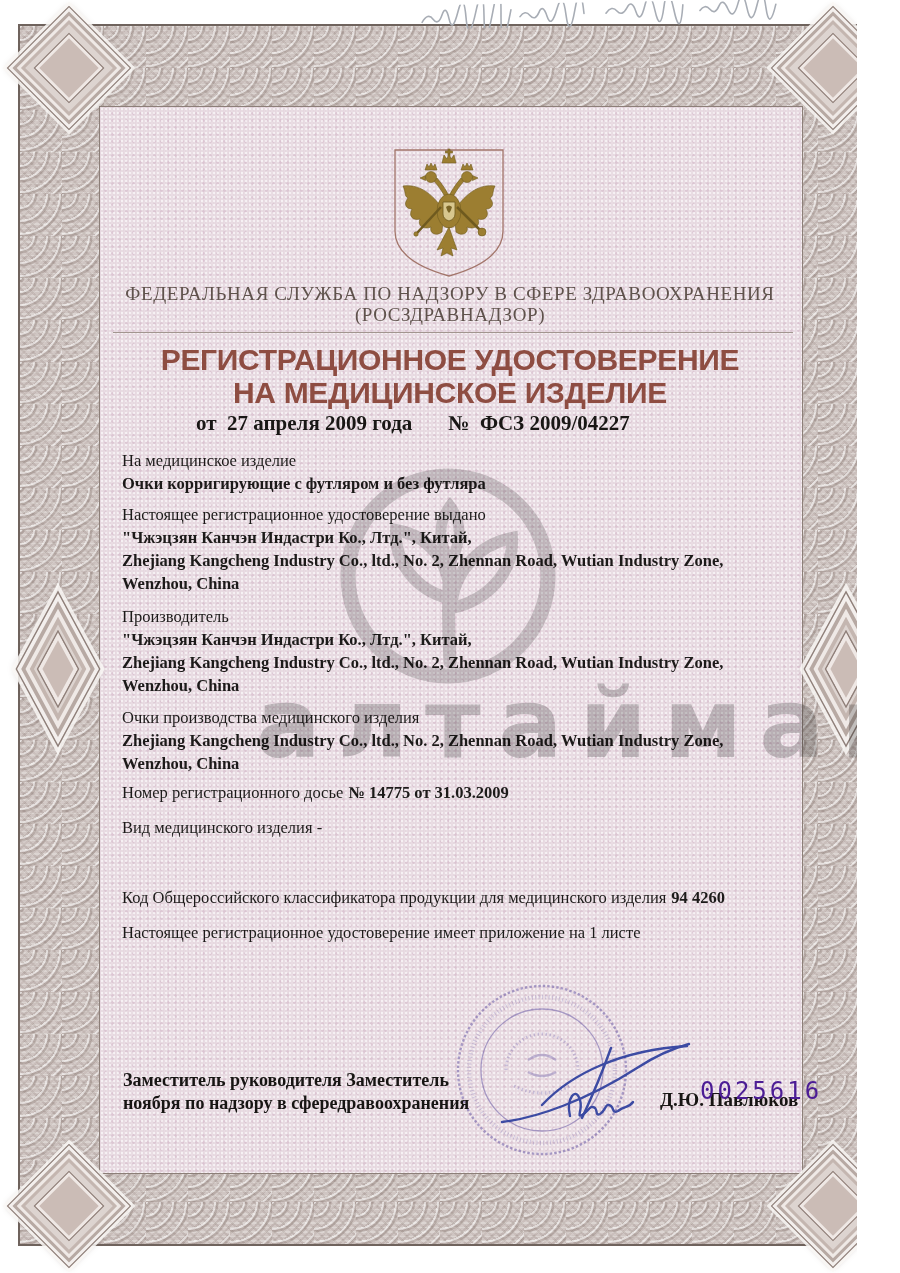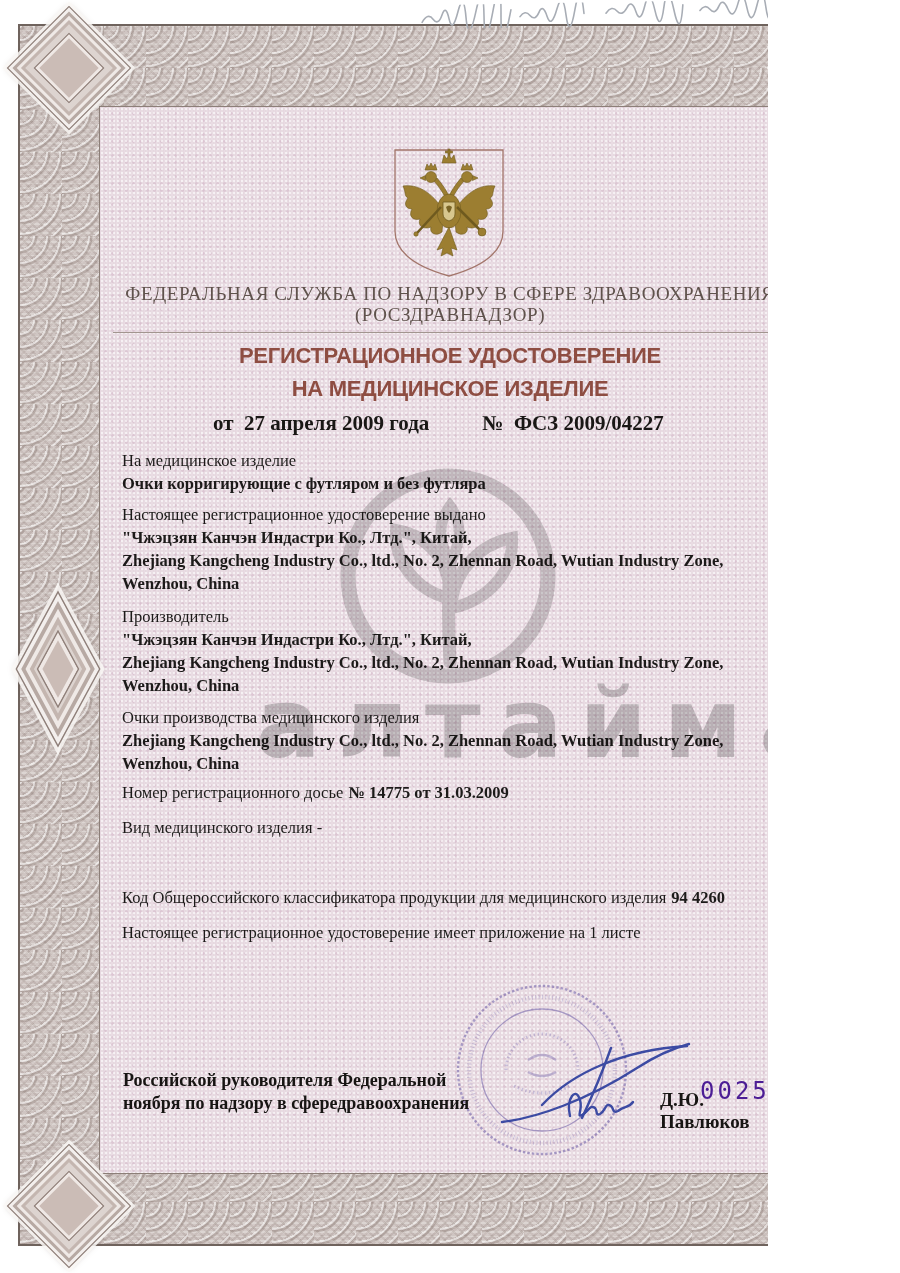--- a/index.html
+++ b/index.html
@@ -1,16 +1,16 @@
 <!DOCTYPE html>
 <html><head>
 <meta charset="utf-8">
 <style>
   html,body{margin:0;padding:0;background:#ffffff;}
-  .page{position:relative;width:768px;height:1273px;background:#ffffff;overflow:hidden;
+  .page{position:relative;width:857px;height:1273px;background:#ffffff;overflow:hidden;
         font-family:"Liberation Serif",serif;}
   .abs{position:absolute;}
 
   
   .frame{position:absolute;left:18px;top:24px;width:866px;height:1222px;box-sizing:border-box;
     background-color:#cfc5c2;border:2px solid #6f635d;
     background-image:
       repeating-radial-gradient(circle at 0 0, rgba(255,255,255,.50) 0 1.5px, rgba(146,130,124,.38) 2.5px 4px, rgba(224,216,213,.28) 5px 8px, transparent 8px 13px),
       repeating-linear-gradient(45deg, rgba(123,104,98,.16) 0 2px, transparent 2px 6px),
       repeating-linear-gradient(-45deg, rgba(123,104,98,.16) 0 2px, transparent 2px 6px),
@@ -34,24 +34,24 @@
   .c-tl{left:25px;top:24px}.c-tr{left:789px;top:24px}.c-bl{left:25px;top:1162px}.c-br{left:789px;top:1162px}
   .mid{width:58px;height:58px;transform:scaleY(1.85) rotate(45deg);}
   .m-l{left:28px;top:639px}.m-r{left:816px;top:639px}
   .mid::after{inset:14px;}
 
   
   .agency{left:0;top:283px;width:900px;text-align:center;color:#5f524c;
     font-size:19px;line-height:21px;letter-spacing:.6px;z-index:2;}
   .divider{left:113px;top:332px;width:680px;height:1px;background:#a2958f;z-index:2;}
   .title{left:0;width:900px;text-align:center;color:#8e4d42;font-family:"Liberation Sans",sans-serif;
-    font-weight:700;font-size:22px;letter-spacing:-.3px;z-index:2;}
+    font-weight:700;font-size:30px;letter-spacing:-.3px;z-index:2;}
   .t1{top:343px}.t2{top:376px}
   .dateline{left:196px;top:411px;display:flex;gap:36px;font-weight:700;font-size:21px;color:#191715;z-index:2;}
-  .pre{white-space:pre;margin-left:17px;}
+  .pre{white-space:pre;}
   .para{left:122px;width:690px;font-size:16.5px;line-height:23px;color:#1c1a19;z-index:2;}
   .para .line{white-space:nowrap;}
   .b{font-weight:700;}
   .gap{margin-left:5px;}
   .orders{left:126px;top:997px;font-size:17px;line-height:23px;color:#1c1a19;z-index:2;}
   .signer{left:123px;top:1069px;font-size:18px;line-height:23px;font-weight:700;color:#171513;z-index:2;}
   .signname{left:660px;top:1089px;font-size:19px;font-weight:700;color:#171513;z-index:2;}
   .serial{left:700px;top:1077px;font-family:"DejaVu Sans Mono",monospace;font-size:24px;
     letter-spacing:3px;color:#4c1d95;z-index:2;}
 
@@ -183,21 +183,21 @@
   <svg class="abs sigsvg" width="210" height="108" viewBox="0 0 210 108">
     <g fill="none" stroke="#2e3f9e" stroke-width="2.4" stroke-linecap="round" opacity=".92">
       <path d="M10,96 C45,92 95,74 145,42 C165,29 182,22 197,18"></path>
       <path d="M50,79 C80,47 130,24 195,20"></path>
       <path d="M119,22 C110,47 97,77 90,92"></path>
       <path d="M78,90 C74,72 84,60 88,74 C91,84 84,92 90,89 C96,86 98,78 103,82 C106,85 103,90 108,88 C114,85 113,76 119,80 C122,82 120,88 126,85 C132,80 137,82 141,76"></path>
     </g>
   </svg>
 
   <div class="abs signer">
-    <div>Российской руководителя Федеральной</div>
+    <div>Заместитель руководителя Заместитель</div>
     <div>ноября по надзору в сфередравоохранения</div>
   </div>
   <div class="abs signname">Д.Ю. Павлюков</div>
 
   <div class="abs serial">0025616</div>
 
   <svg class="abs wm wm-logo" width="220" height="220" viewBox="0 0 220 220">
     <g fill="none" stroke="#7d7d7d" stroke-linecap="round">
       <circle cx="110" cy="110" r="100" stroke-width="15"></circle>
       <path d="M112,196 C110,160 110,130 112,96" stroke-width="13"></path>

